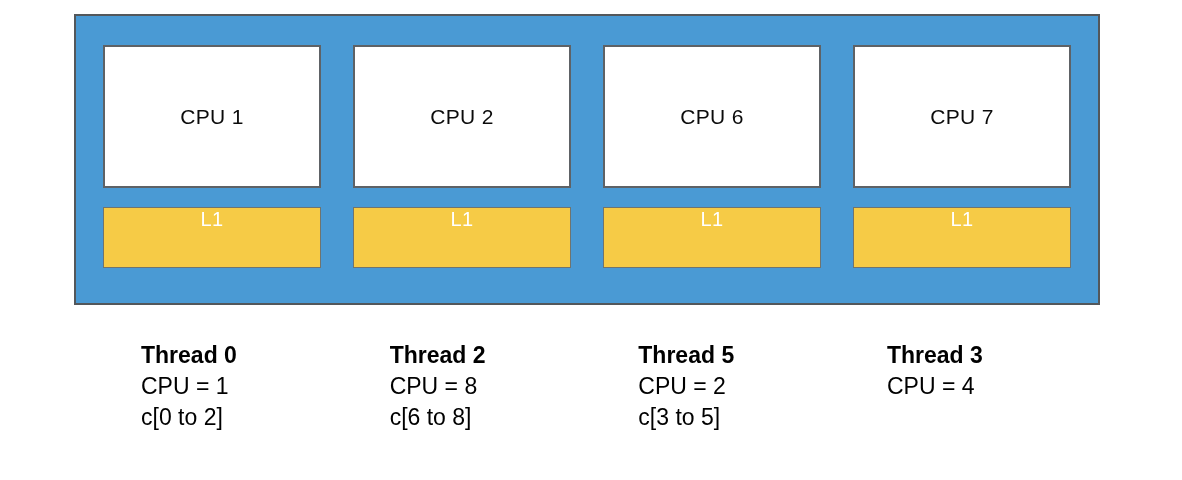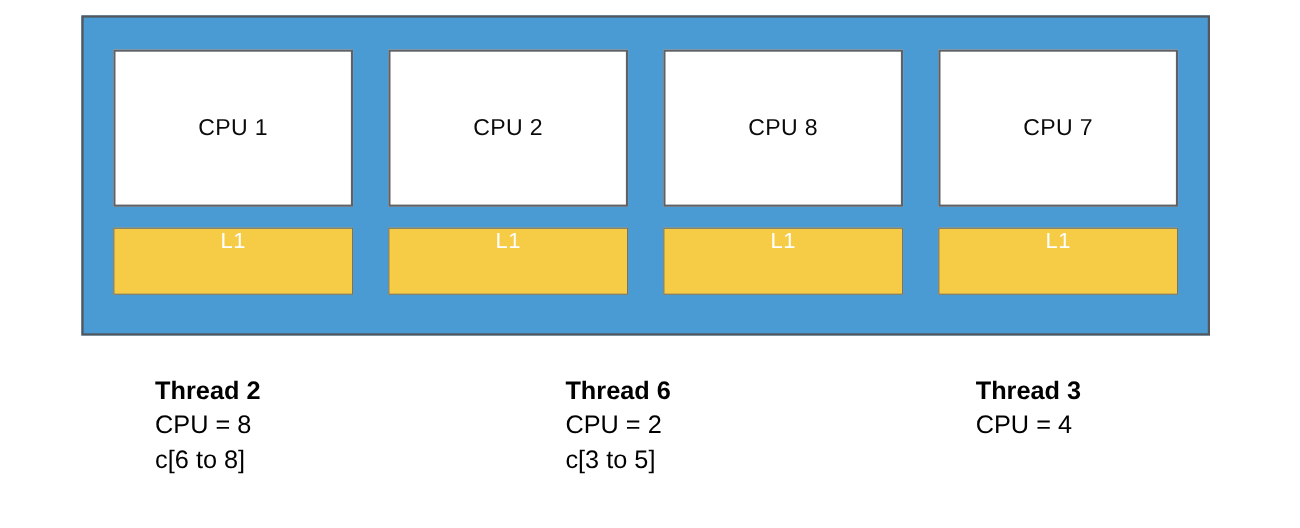--- a/index.html
+++ b/index.html
@@ -95,49 +95,54 @@
       <div class="cpu-box">
         <span>CPU 2</span>
       </div>
       <div class="l1-box">
         <span>L1</span>
       </div>
     </div>
 
     <div class="core-column">
       <div class="cpu-box">
-        <span>CPU 8</span>
+        <span>CPU 6</span>
       </div>
       <div class="l1-box">
         <span>L1</span>
       </div>
     </div>
 
     <div class="core-column">
       <div class="cpu-box">
         <span>CPU 7</span>
       </div>
       <div class="l1-box">
         <span>L1</span>
       </div>
     </div>
 
   </div>
 
   <div class="threads-row">
 
+    <div class="thread-block">
+      <div class="thread-name">Thread 0</div>
+      <div class="thread-cpu">CPU = 1</div>
+      <div class="thread-range">c[0 to 2]</div>
+    </div>
 
     <div class="thread-block">
       <div class="thread-name">Thread 2</div>
       <div class="thread-cpu">CPU = 8</div>
       <div class="thread-range">c[6 to 8]</div>
     </div>
 
     <div class="thread-block">
-      <div class="thread-name">Thread 6</div>
+      <div class="thread-name">Thread 5</div>
       <div class="thread-cpu">CPU = 2</div>
       <div class="thread-range">c[3 to 5]</div>
     </div>
 
     <div class="thread-block">
       <div class="thread-name">Thread 3</div>
       <div class="thread-cpu">CPU = 4</div>
     </div>
 
   </div>

